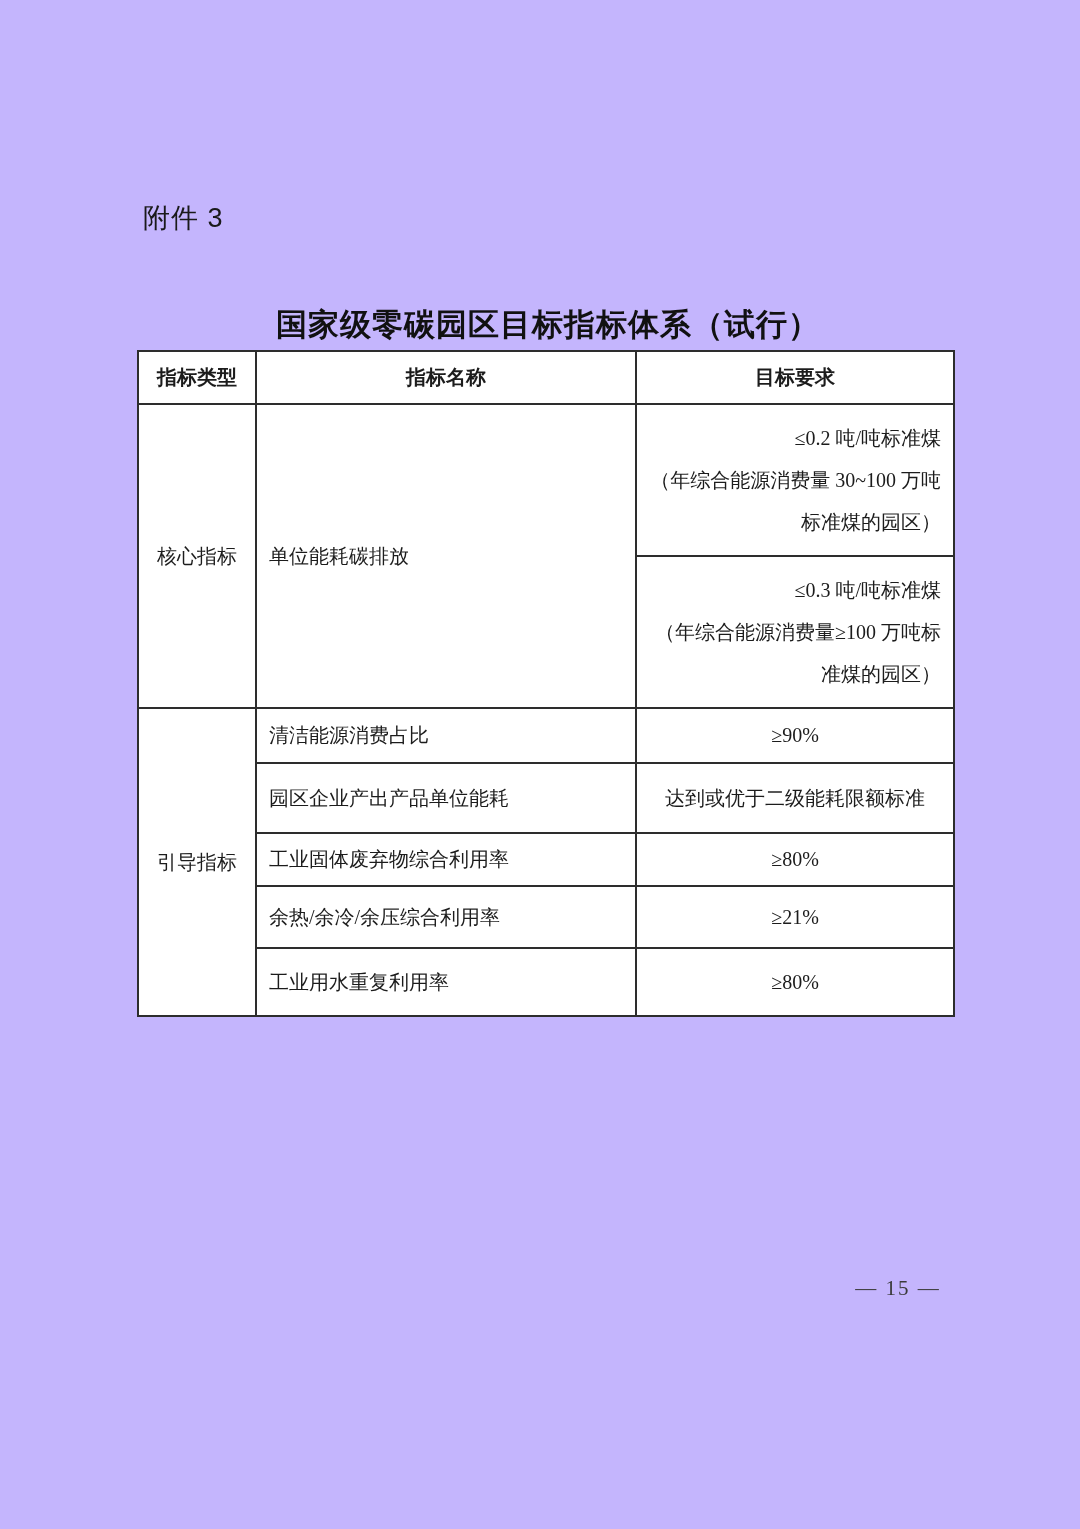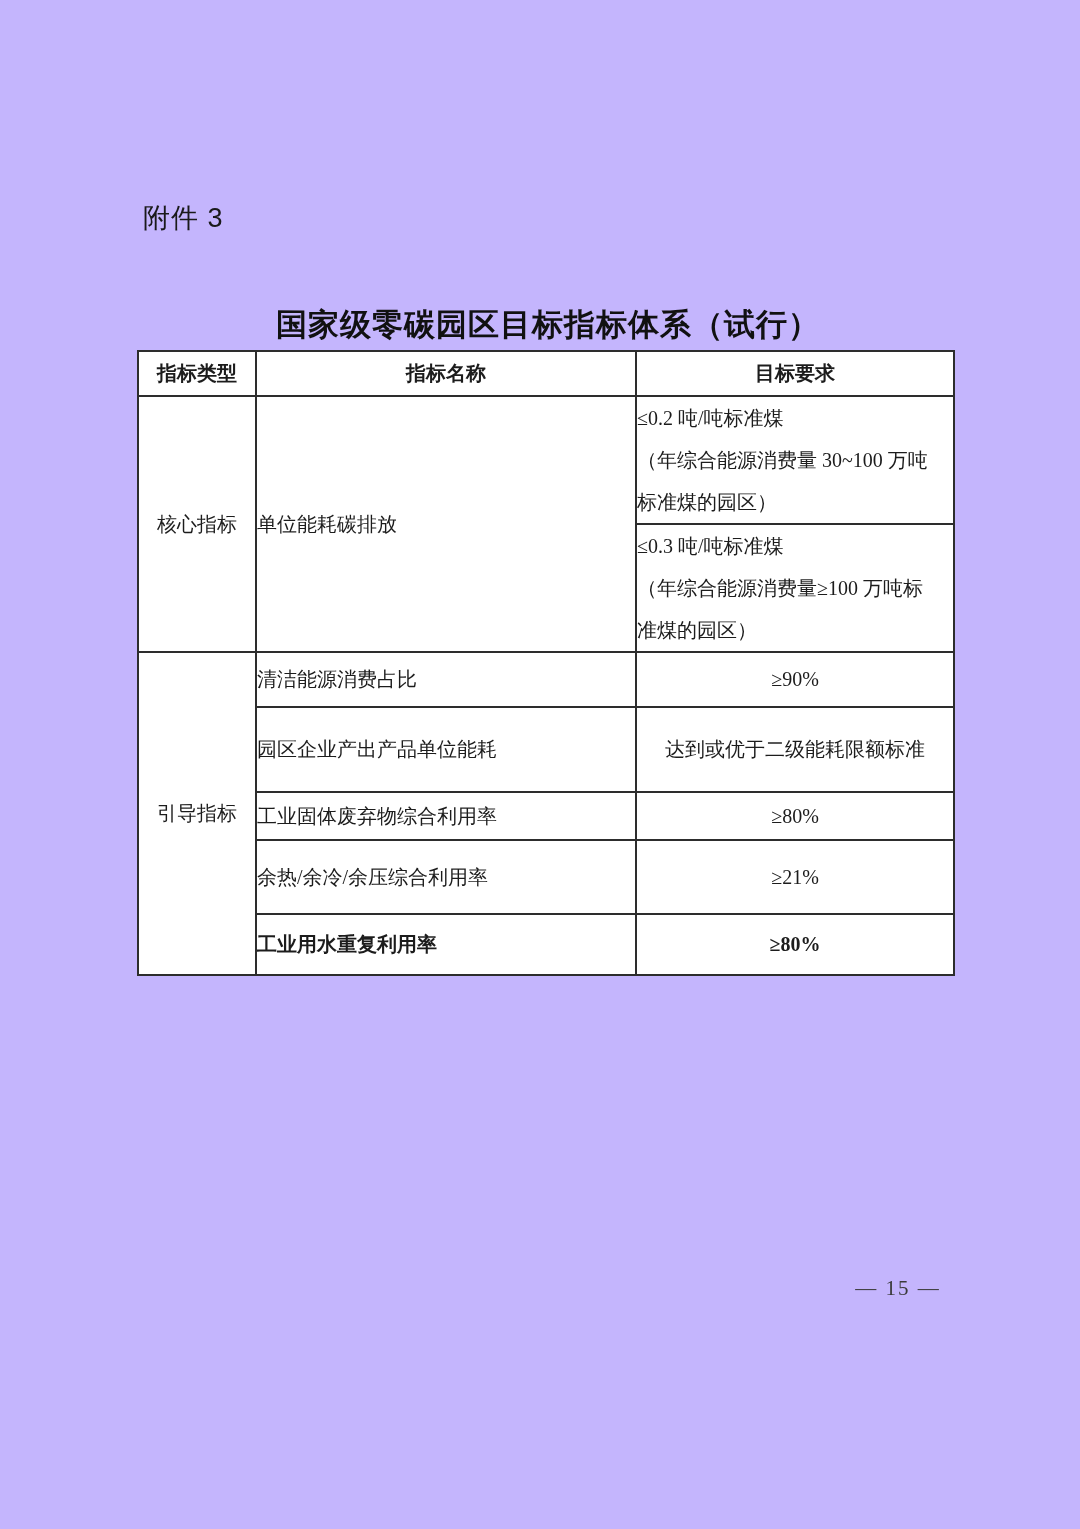--- a/index.html
+++ b/index.html
@@ -48,49 +48,49 @@
     table-layout: fixed;
     font-size: 20px;
     color: #1c1c1c;
   }
   table.indicator-table col.c1 { width: 118px; }
   table.indicator-table col.c2 { width: 380px; }
   table.indicator-table col.c3 { width: 318px; }
   table.indicator-table th,
   table.indicator-table td {
     border: 2px solid #2d2d2d;
-    padding: 0;
+    padding: 12px;
     vertical-align: middle;
     background: #ffffff;
   }
   table.indicator-table th {
     font-weight: bold;
     text-align: center;
     font-size: 20px;
   }
   tr.h-header { height: 45px; }
   tr.h-core   { height: 125px; }
   tr.h-g0     { height: 55px; }
-  tr.h-g1     { height: 85px; }
+  tr.h-g1     { height: 70px; }
   tr.h-g2     { height: 48px; }
-  tr.h-g3     { height: 74px; }
-  tr.h-g4     { height: 61px; font-weight: bold; }
+  tr.h-g3     { height: 62px; }
+  tr.h-g4     { height: 68px; }
   td.type-cell {
     text-align: center;
   }
   td.name-cell {
     text-align: left;
     padding-left: 13px;
   }
   td.target-cell {
     text-align: center;
   }
   td.target-cell.multi div {
     line-height: 42px;
-    text-align: left;
+    text-align: right;
     font-family: Liberation Serif, serif;
   }
   .page-number {
     position: absolute;
     top: 1276px;
     left: 838px;
     width: 120px;
     text-align: center;
     font-size: 21px;
     color: #3a3a3a;

